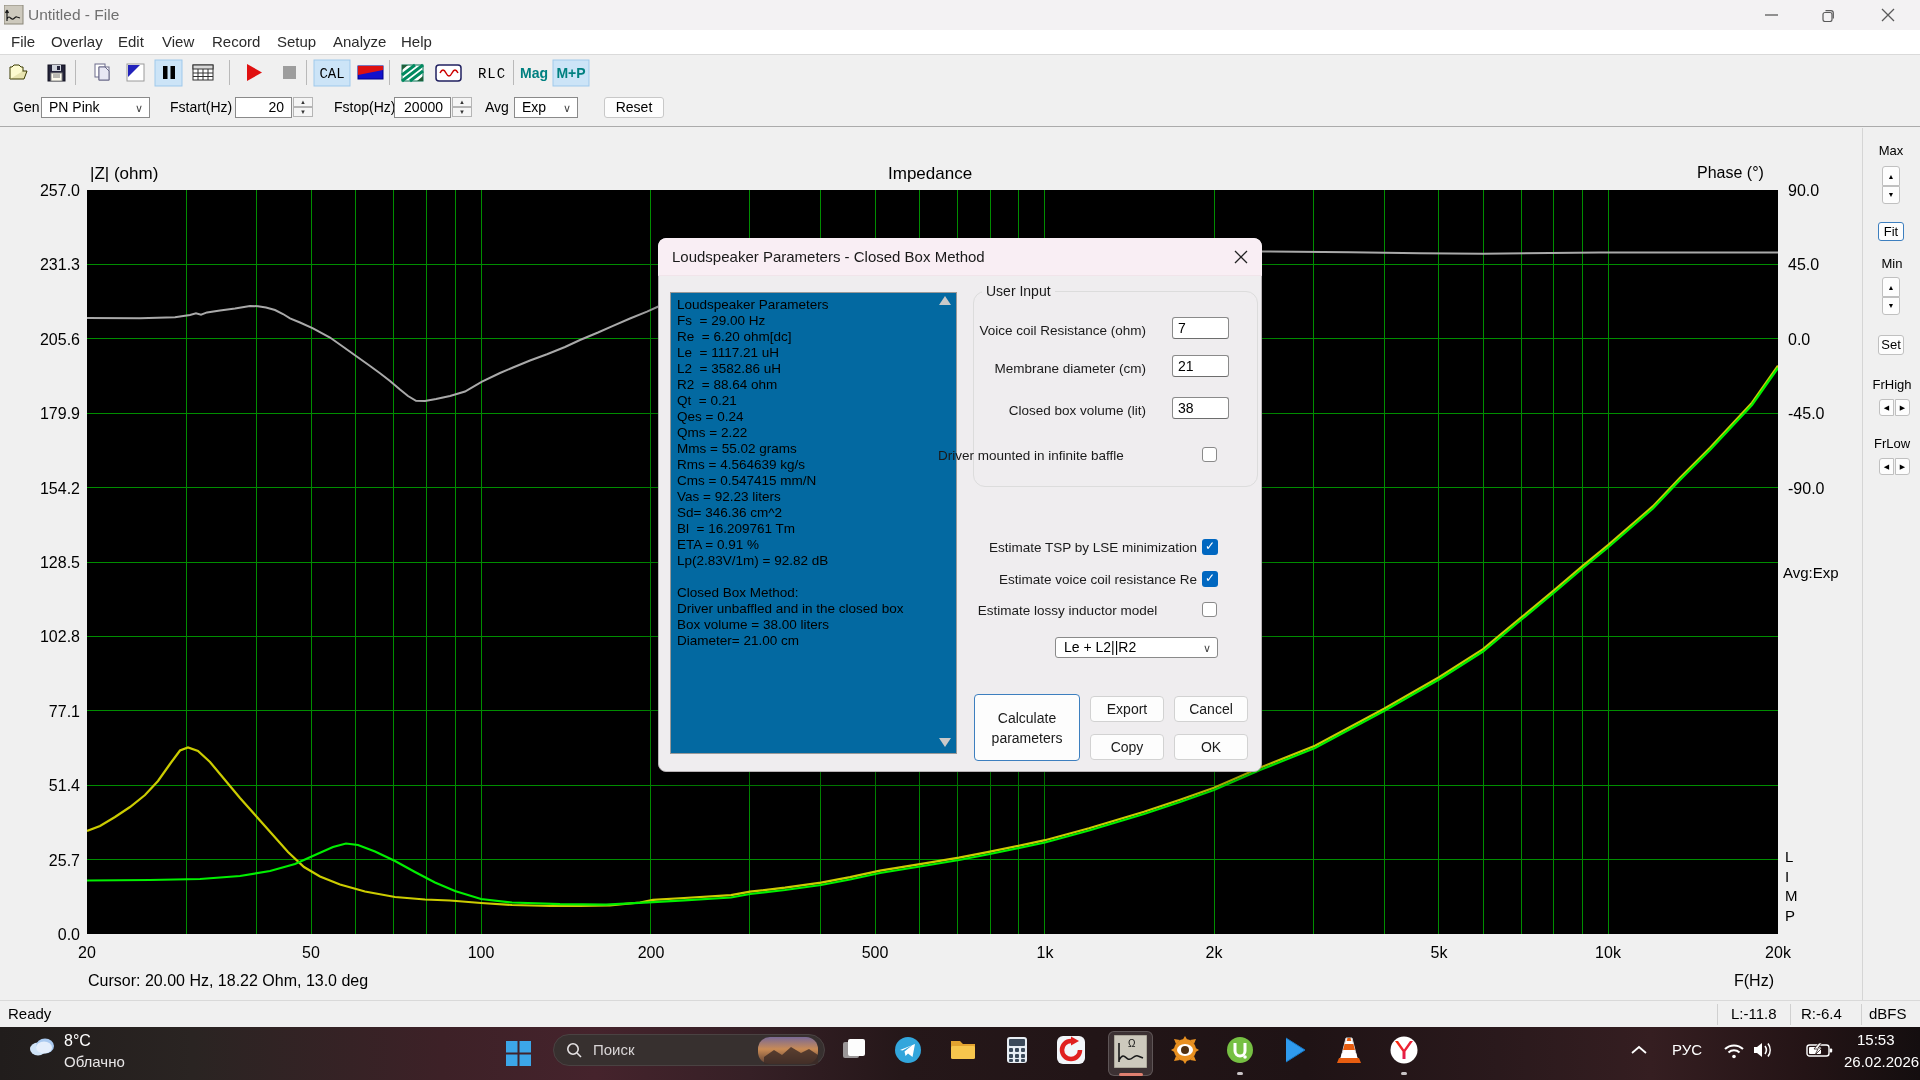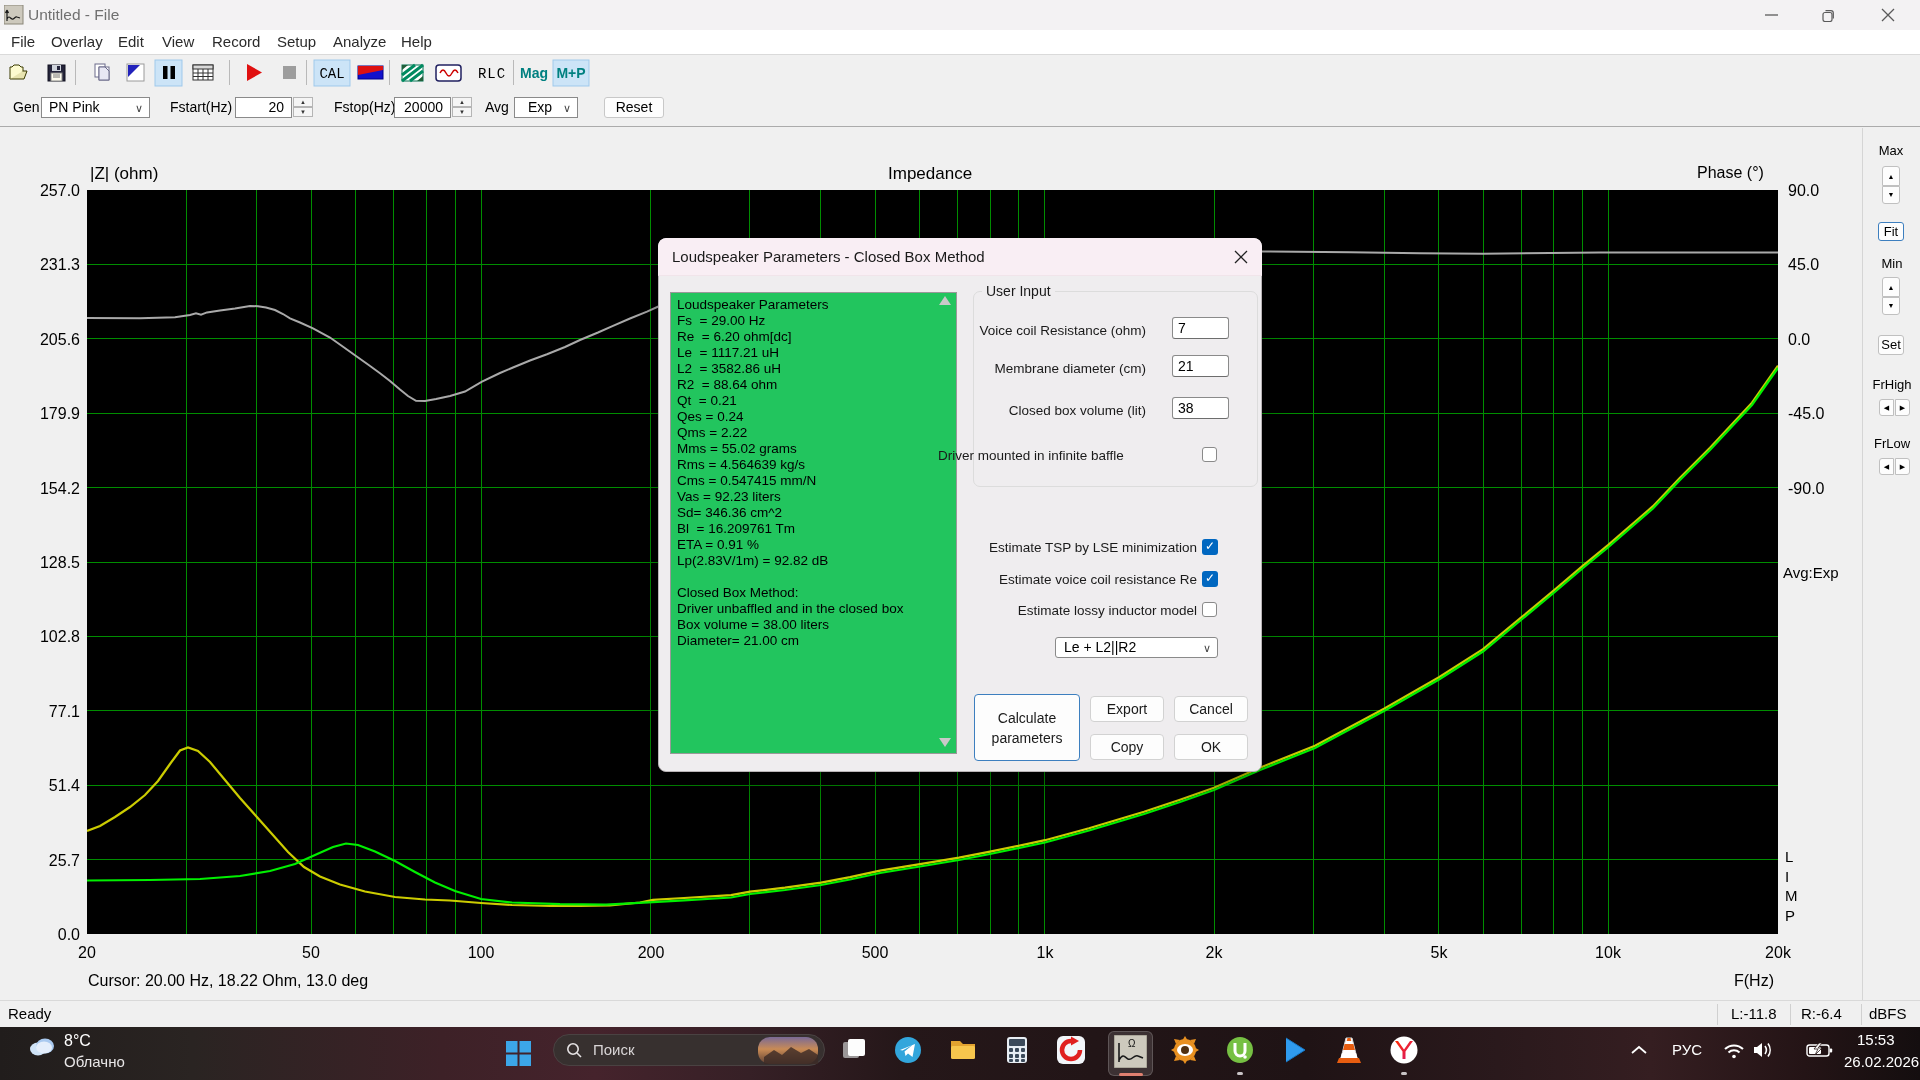--- a/index.html
+++ b/index.html
@@ -29,22 +29,22 @@
 .rbtn{position:absolute;background:#fdfdfd;border:1px solid #c0c0c0;border-radius:3px;font-size:13px;color:#000;text-align:center;}
 
 #statusbar{left:0;top:1000px;width:1920px;height:27px;background:#f0f0f0;border-top:1px solid #d9d9d9;font-size:15px;color:#000;}
 .ssep{position:absolute;top:3px;width:1px;height:21px;background:#d0d0d0;}
 
 #taskbar{left:0;top:1027px;width:1920px;height:53px;background:linear-gradient(90deg,#211d1c 0%,#2a2422 10%,#3d2127 23%,#45232c 31%,#362026 39%,#251719 47%,#221517 57%,#1f1315 68%,#2a191c 78%,#351e21 86%,#241416 94%,#140e0f 100%);}
 .twhite{position:absolute;color:#fff;font-size:15px;}
 
 #dlg{left:658px;top:238px;width:604px;height:534px;background:#efedef;border-radius:8px;border:1px solid #b9b3b6;box-shadow:0 12px 30px rgba(0,0,0,.35);}
 #dlgtitle{position:absolute;left:0;top:0;width:100%;height:38px;background:#f9eef4;border-radius:8px 8px 0 0;border-bottom:1px solid #f1e4ea;}
-#dlglist{position:absolute;left:12px;top:54px;width:287px;height:462px;background:#22c55e;border:1px solid #999;font-size:13.5px;line-height:16px;color:#000;padding:4px 0 0 6px;white-space:pre;}
-.grp{position:absolute;border:1px solid #dcdcdc;border-radius:7px;}
+#dlglist{position:absolute;left:12px;top:54px;width:287px;height:462px;background:#0369a1;border:1px solid #999;font-size:13.5px;line-height:16px;color:#000;padding:4px 0 0 6px;white-space:pre;}
+.grp{position:absolute;border:1px solid #dcdcdc;border-radius:12px;}
 .grplbl{position:absolute;top:-9px;left:8px;background:#efedef;padding:0 4px;font-size:14px;color:#1a1a1a;}
 .dlbl{position:absolute;font-size:13.5px;color:#1a1a1a;white-space:nowrap;}
 .dedit{position:absolute;width:57px;height:22px;background:#fff;border:1px solid #8a8a8a;border-bottom-color:#6d6d6d;border-radius:3px;font-size:14px;color:#000;padding-left:5px;line-height:20px;}
 .cb{position:absolute;width:15px;height:15px;border:1px solid #8a8a8a;border-radius:3px;background:#fff;}
 .cbc{position:absolute;width:16px;height:16px;border-radius:3px;background:#0067c0;color:#fff;font-size:12px;text-align:center;line-height:15px;}
 .dbtn{position:absolute;background:#fdfdfd;border:1px solid #d2d2d2;border-radius:4px;font-size:14px;color:#1a1a1a;text-align:center;}
 </style></head>
 <body>
 
 <div class="abs" id="titlebar"></div>
@@ -142,21 +142,21 @@
     <div style="top:0">▲</div>
     <div style="top:10px">▼</div>
   </div>
 <div class="lbl" style="left:334px;top:99px">Fstop(Hz)</div>
 <div class="edit" style="left:394px;top:97px;width:57px;height:21px;line-height:19px;padding-right:7px">20000</div>
 <div class="spin" style="left:452px;top:97px">
     <div style="top:0">▲</div>
     <div style="top:10px">▼</div>
   </div>
 <div class="lbl" style="left:485px;top:99px">Avg</div>
-<div class="combo" style="left:514px;top:97px;width:64px;height:21px;line-height:19px;padding-left:13px">Exp<span class="chev" style="line-height:17px">∨</span></div>
+<div class="combo" style="left:514px;top:97px;width:64px;height:21px;line-height:19px;padding-left:7px">Exp<span class="chev" style="line-height:17px">∨</span></div>
 <div id="resetbtn">Reset</div>
 
 <div class="abs" id="chart"></div>
 <div class="clbl" style="left:90px;top:164px;font-size:17px">|Z| (ohm)</div>
 <div class="clbl" style="left:888px;top:164px;font-size:17px">Impedance</div>
 <div class="clbl" style="left:1697px;top:164px;font-size:16px">Phase (°)</div>
 <svg class="abs" style="left:87px;top:190px" width="1691" height="744" viewBox="0 0 1691 744">
 <rect x="0" y="0" width="1691" height="744" fill="#000"></rect>
 <g stroke="#008d00" stroke-width="1" shape-rendering="crispEdges">
 <path d="M99.3,0V744M169.7,0V744M224.3,0V744M268.9,0V744M306.7,0V744M339.4,0V744M368.2,0V744M394,0V744M563.7,0V744M662.9,0V744M733.3,0V744M788,0V744M832.6,0V744M870.3,0V744M903,0V744M931.9,0V744M957.7,0V744M1127.3,0V744M1226.6,0V744M1297,0V744M1351.6,0V744M1396.3,0V744M1434,0V744M1466.7,0V744M1495.5,0V744M1521.3,0V744"></path>
@@ -413,21 +413,21 @@
 <div class="dedit" style="left:514px;top:117px">21</div>
 <div class="dlbl" style="left:295px;top:165px;width:193px;text-align:right">Closed box volume (lit)</div>
 <div class="dedit" style="left:514px;top:159px">38</div>
 <div class="dlbl" style="left:280px;top:210px;width:259px;">Driver mounted in infinite baffle</div>
 <div class="cb" style="left:544px;top:209px"></div>
 
 <div class="dlbl" style="left:280px;top:302px;width:259px;text-align:right">Estimate TSP by LSE minimization</div>
 <div class="cbc" style="left:544px;top:301px">✓</div>
 <div class="dlbl" style="left:280px;top:334px;width:259px;text-align:right">Estimate voice coil resistance Re</div>
 <div class="cbc" style="left:544px;top:333px">✓</div>
-<div class="dlbl" style="left:280px;top:365px;width:259px;text-align:right">Estimate lossy inductor model</div>
+<div class="dlbl" style="left:280px;top:365px;width:259px;text-align:center">Estimate lossy inductor model</div>
 <div class="cb" style="left:544px;top:364px"></div>
 <div class="combo" style="left:397px;top:399px;width:163px;height:21px;line-height:19px;padding-left:8px;border-radius:3px">Le + L2||R2<span class="chev" style="line-height:17px">∨</span></div>
 
 <div class="dbtn" style="left:316px;top:456px;width:106px;height:67px;border:1.5px solid #3d7fbf;line-height:20px;padding-top:13px">Calculate<br>parameters</div>
 <div class="dbtn" style="left:432px;top:458px;width:74px;height:26px;line-height:24px">Export</div>
 <div class="dbtn" style="left:516px;top:458px;width:74px;height:26px;line-height:24px">Cancel</div>
 <div class="dbtn" style="left:432px;top:496px;width:74px;height:26px;line-height:24px">Copy</div>
 <div class="dbtn" style="left:516px;top:496px;width:74px;height:26px;line-height:24px">OK</div>
 </div>
 

